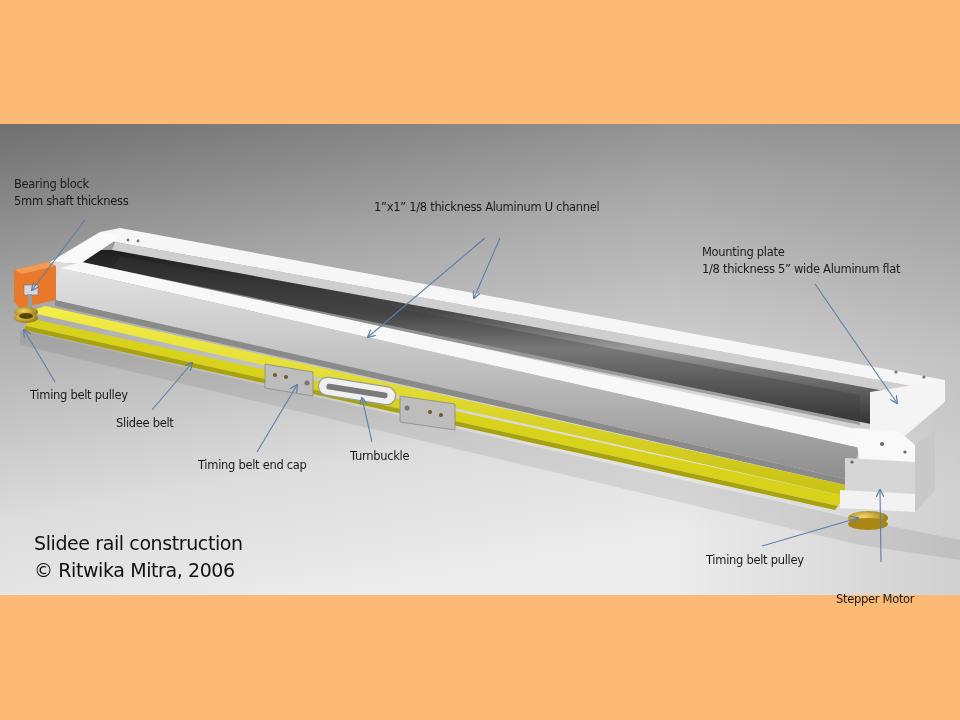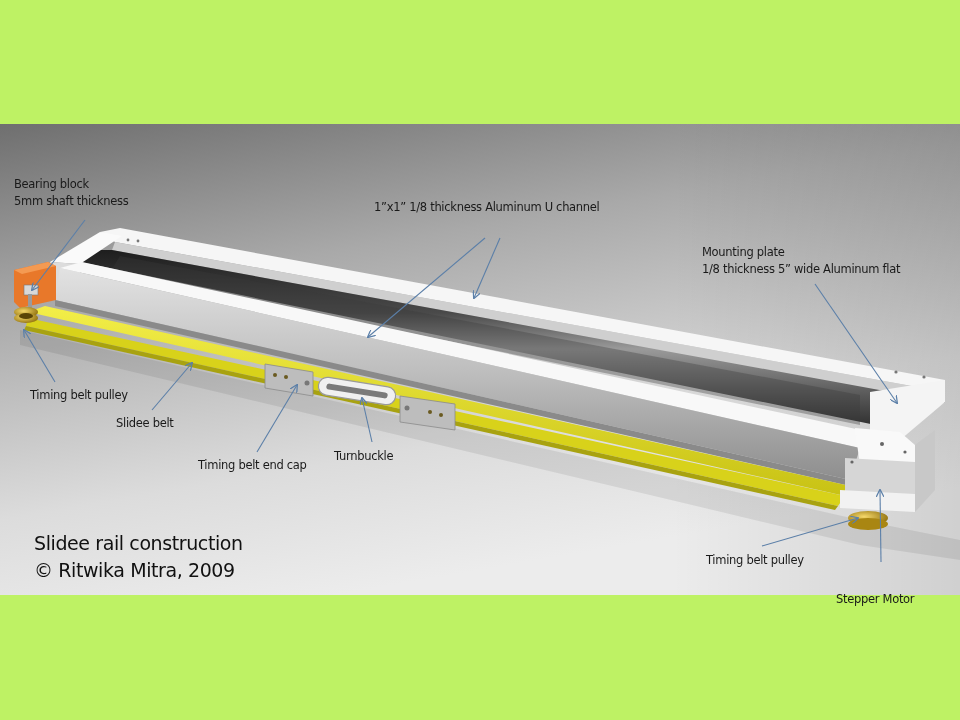--- a/index.html
+++ b/index.html
@@ -1,17 +1,17 @@
 <!DOCTYPE html>
 <html><head>
 <meta charset="utf-8">
 <style>
   html, body { margin: 0; padding: 0; background: #ffffff; }
   body { width: 960px; height: 720px; position: relative; overflow: hidden; font-family: "DejaVu Sans", sans-serif; }
-  .slide { position: absolute; left: 0; top: 0; width: 960px; height: 720px; background: #bef264; }
+  .slide { position: absolute; left: 0; top: 0; width: 960px; height: 720px; background: #fdba74; }
   .render-band { position: absolute; left: 0; top: 124px; width: 960px; height: 471px; }
   .render-band svg { position: absolute; left: 0; top: 0; }
   .label { position: absolute; color: #1a1a1a; font-family: "DejaVu Sans", sans-serif; font-size: 11.5px; line-height: 17px; white-space: nowrap; letter-spacing: -0.3px; }
   .caption { position: absolute; left: 34px; top: 530px; font-family: "DejaVu Sans", sans-serif; font-size: 19px; line-height: 27px; color: #111; letter-spacing: -0.4px; }
   .caption div { white-space: nowrap; }
   .arrows { position: absolute; left: 0; top: 0; pointer-events: none; }
 </style>
 </head>
 <body>
 
@@ -147,21 +147,21 @@
   </div>
 
   <div class="label" style="left:702px; top:244px;">
     <div>Mounting plate</div>
     <div>1/8 thickness 5” wide Aluminum flat</div>
   </div>
 
   <div class="label" style="left:30px; top:387px;">Timing belt pulley</div>
   <div class="label" style="left:116px; top:415px;">Slidee belt</div>
   <div class="label" style="left:198px; top:457px;">Timing belt end cap</div>
-  <div class="label" style="left:334px; top:448px;">Turnbuckle</div>
+  <div class="label" style="left:350px; top:448px;">Turnbuckle</div>
   <div class="label" style="left:706px; top:552px;">Timing belt pulley</div>
   <div class="label" style="left:836px; top:566px;margin-top:25px;">Stepper Motor</div>
 
   <div class="caption">
     <div>Slidee rail construction</div>
-    <div>© Ritwika Mitra, 2009</div>
+    <div>© Ritwika Mitra, 2006</div>
   </div>
 </div>
 
 </body></html>

